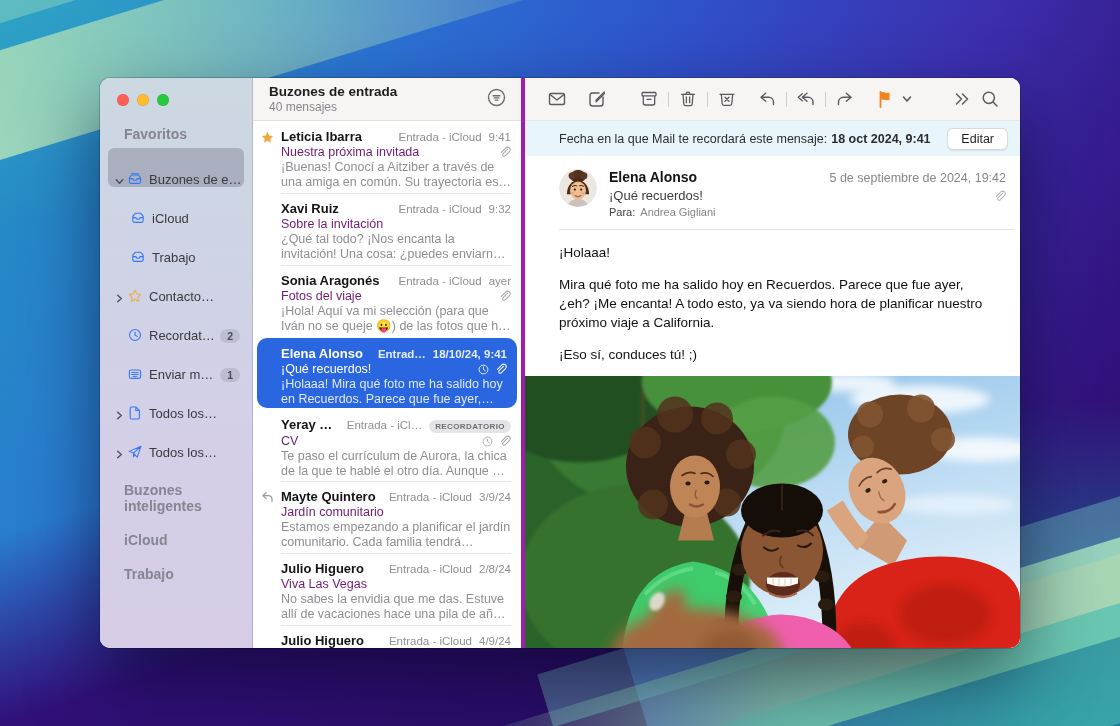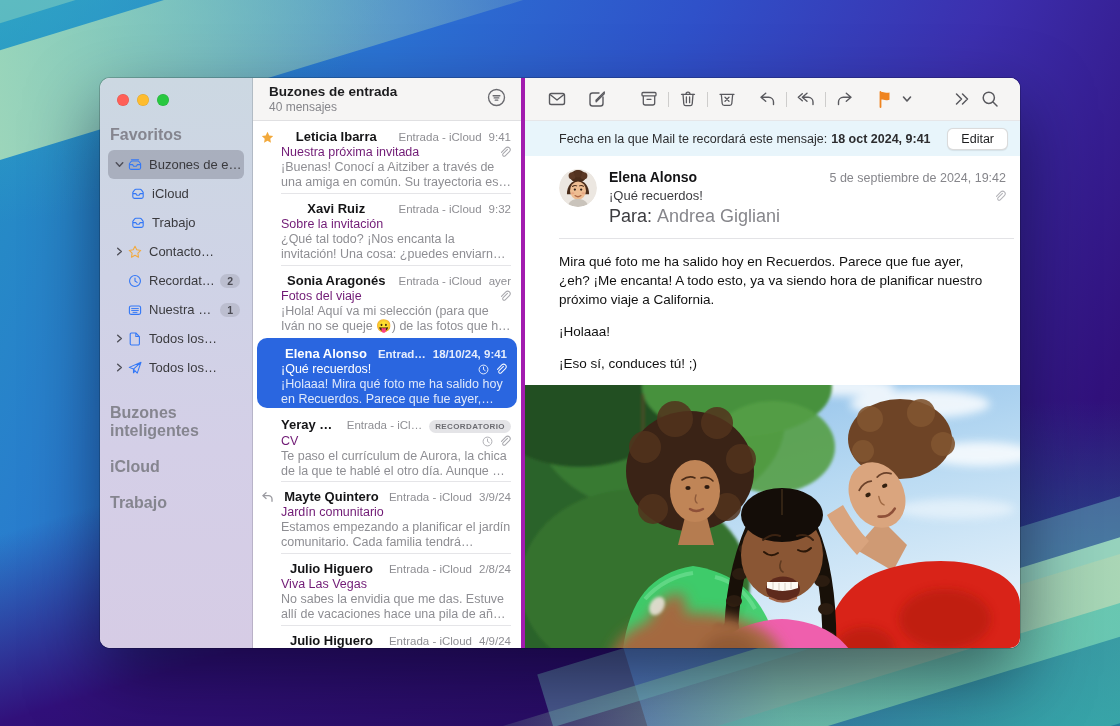--- a/index.html
+++ b/index.html
@@ -30,23 +30,23 @@
     box-shadow:0 30px 70px rgba(0,0,20,.50), 0 0 0 1px rgba(0,0,0,.18);
     background:#fff; }
 
   
   .sidebar { width:153px; flex:0 0 153px; position:relative;
     background:linear-gradient(180deg,#ccd8e2 0%,#cfd3e6 35%,#d4cfe7 65%,#d6cce5 100%);
     border-right:1px solid rgba(0,0,0,.13); padding-top:16px; font-size:13px; color:#3a3a3e; }
   .lights { display:flex; gap:8px; padding-left:17px; }
   .light { width:12px; height:12px; border-radius:50%; box-shadow:inset 0 0 0 .5px rgba(0,0,0,.12); }
   .l-red{background:#ff5f57}.l-yellow{background:#febc2e}.l-green{background:#28c840}
-  .sb-section { font-size:16px; font-weight:700; color:#85858f; padding-left:10px; margin-top:20px; }
+  .sb-section { font-size:14px; font-weight:700; color:#85858f; padding-left:24px; margin-top:20px; }
   .sb-list { margin-top:6px; }
-  .sb-item { position:relative; height:29px; display:flex; align-items:center; margin:0 8px; border-radius:6px; padding-left:6px; }
+  .sb-item { position:relative; height:39px; display:flex; align-items:flex-end; margin:0 8px; border-radius:6px; padding-left:6px; }
   .sb-item.selected { background:rgba(110,114,128,.38); }
   .sb-chev { width:11px; height:11px; color:#50505a; flex:0 0 11px; margin-right:2px; }
   .sb-chev.empty { visibility:hidden; }
   .sb-icon { width:16px; height:16px; color:var(--sidebar-icon-blue,#3478f6); margin-right:6px; flex:0 0 16px; }
   .sb-icon.star { color:var(--star-yellow,#f0a32a); }
   .sb-item.indent { padding-left:22px; }
   .sb-label { white-space:nowrap; overflow:hidden; text-overflow:ellipsis; flex:1; }
   .sb-badge { font-size:10.5px; font-weight:600; color:#4c4c55; background:rgba(120,120,128,.22);
     border-radius:9px; padding:1px 7px; margin-right:4px; }
 
@@ -57,21 +57,21 @@
   .lh-title { font-size:13.5px; font-weight:700; color:#1d1d1f; line-height:15px; }
   .lh-count { font-size:12px; color:#86868b; margin-top:1px; }
   .lh-filter { margin-left:auto; background:none; border:0; width:26px; height:26px; color:#6b6b70; cursor:pointer; }
   .lh-filter svg { width:21px; height:21px; }
   .rows { flex:1; overflow:hidden; }
   .row { position:relative; height:72px; padding:8px 10px 0 28px; background:#fff; }
   .row::before { content:""; position:absolute; top:0; left:28px; right:10px; height:1px; background:#e5e5e8; }
   .row:first-child::before, .row.selected::before, .row.selected + .row::before { display:none; }
   .row.selected { background:var(--selection-blue,#2a66e0); border-radius:10px; margin:1px 4px; height:70px;
     padding-left:24px; color:#fff; }
-  .r-line1 { display:flex; align-items:baseline; gap:7px;text-align:center; }
+  .r-line1 { display:flex; align-items:baseline; gap:7px; }
   .r-sender { font-size:13px; font-weight:700; color:#141416; flex:1; white-space:nowrap; overflow:hidden; text-overflow:ellipsis; }
   .r-meta { font-size:11.5px; color:#8e8e93; white-space:nowrap; }
   .row.selected .r-sender { color:#fff; }
   .row.selected .r-meta { color:rgba(255,255,255,.88);font-weight:bold; }
   .r-line2 { display:flex; align-items:center; margin-top:1px; }
   .r-subject { font-size:12.5px; color:#701a75; flex:1; white-space:nowrap; overflow:hidden; text-overflow:ellipsis; }
   .row.selected .r-subject { color:#fff; }
   .r-icons { display:flex; gap:4px; color:#a8a8ad; }
   .r-icons svg { width:13px; height:13px; }
   .row.selected .r-icons { color:rgba(255,255,255,.95); }
@@ -101,21 +101,21 @@
     padding:0 12px 0 34px; font-size:12.5px; color:#2c2c2e; }
   .banner b { font-weight:700; margin-left:4px; }
   .banner-edit { margin-left:auto; background:#fff; border:1px solid rgba(0,0,0,.14); border-radius:6px;
     font-size:12.5px; color:#1d1d1f; padding:3px 13px; cursor:pointer; box-shadow:0 .5px 1px rgba(0,0,0,.08);
     font-family:"Liberation Sans",sans-serif; }
 
   .msg-header { position:relative; padding:13px 14px 11px 34px; display:flex; gap:12px; }
   .avatar { width:38px; height:38px; flex:0 0 38px; border-radius:50%; overflow:hidden; }
   .mh-name { font-size:14px; font-weight:700; color:#141416; }
   .mh-subject { font-size:13px; color:#3c3c40; margin-top:3px; }
-  .mh-para { font-size:18px; margin-top:3px; color:#3c3c40; }
+  .mh-para { font-size:11px; margin-top:3px; color:#3c3c40; }
   .mh-para .to-name { color:#86868b; margin-left:5px; }
   .mh-right { position:absolute; top:15px; right:14px; text-align:right; color:#86868b; font-size:12.5px; }
   .mh-clip { color:#b3b3b8; margin-top:5px; display:flex; justify-content:flex-end; }
   .mh-clip svg { width:13px; height:13px; }
   .msg-sep { border:0; border-top:1px solid #e3e3e6; margin:0 6px 0 34px; }
 
   .msg-body { padding:13px 30px 12px 34px; font-size:13.5px; line-height:19px; color:#111; }
   .msg-body p + p { margin-top:13px; }
 
   .photo { flex:1; min-height:0; position:relative; cursor:pointer; }
@@ -273,21 +273,21 @@
             <use href="#i-clock"></use>
           </svg>
         <span class="sb-label">Recordat…</span>
         <span class="sb-badge">2</span>
       </div>
       <div class="sb-item">
         <span class="sb-chev empty"></span>
         <svg class="sb-icon">
             <use href="#i-sendlater"></use>
           </svg>
-        <span class="sb-label">Nuestra m…</span>
+        <span class="sb-label">Enviar m…</span>
         <span class="sb-badge">1</span>
       </div>
       <div class="sb-item">
         <svg class="sb-chev">
             <use href="#i-chev-right"></use>
           </svg>
         <svg class="sb-icon">
             <use href="#i-doc"></use>
           </svg>
         <span class="sb-label">Todos los…</span>
@@ -564,22 +564,22 @@
         <div class="mh-clip">
             <svg>
               <use href="#i-clip"></use>
             </svg>
           </div>
       </div>
     </div>
     <hr class="msg-sep">
 
     <div class="msg-body">
+      <p>¡Holaaa!</p>
       <p>Mira qué foto me ha salido hoy en Recuerdos. Parece que fue ayer, ¿eh? ¡Me encanta! A todo esto, ya va siendo hora de planificar nuestro próximo viaje a California.</p>
-      <p>¡Holaaa!</p>
       <p>¡Eso sí, conduces tú! ;)</p>
     </div>
 
     <div class="photo">
       <svg viewBox="0 0 495 315" preserveAspectRatio="xMidYMid slice" role="img" aria-label="Selfie de tres amigas riendo al aire libre: top verde, camiseta roja y camiseta rosa con trenzas, con árboles y cielo azul de fondo">
         <defs>
           <linearGradient id="sky" x1="0" y1="0" x2="0.4" y2="1">
             <stop offset="0" stop-color="#7fb5e6"></stop>
               <stop offset=".55" stop-color="#b7d9f2"></stop>
               <stop offset="1" stop-color="#e2f0fa"></stop>

